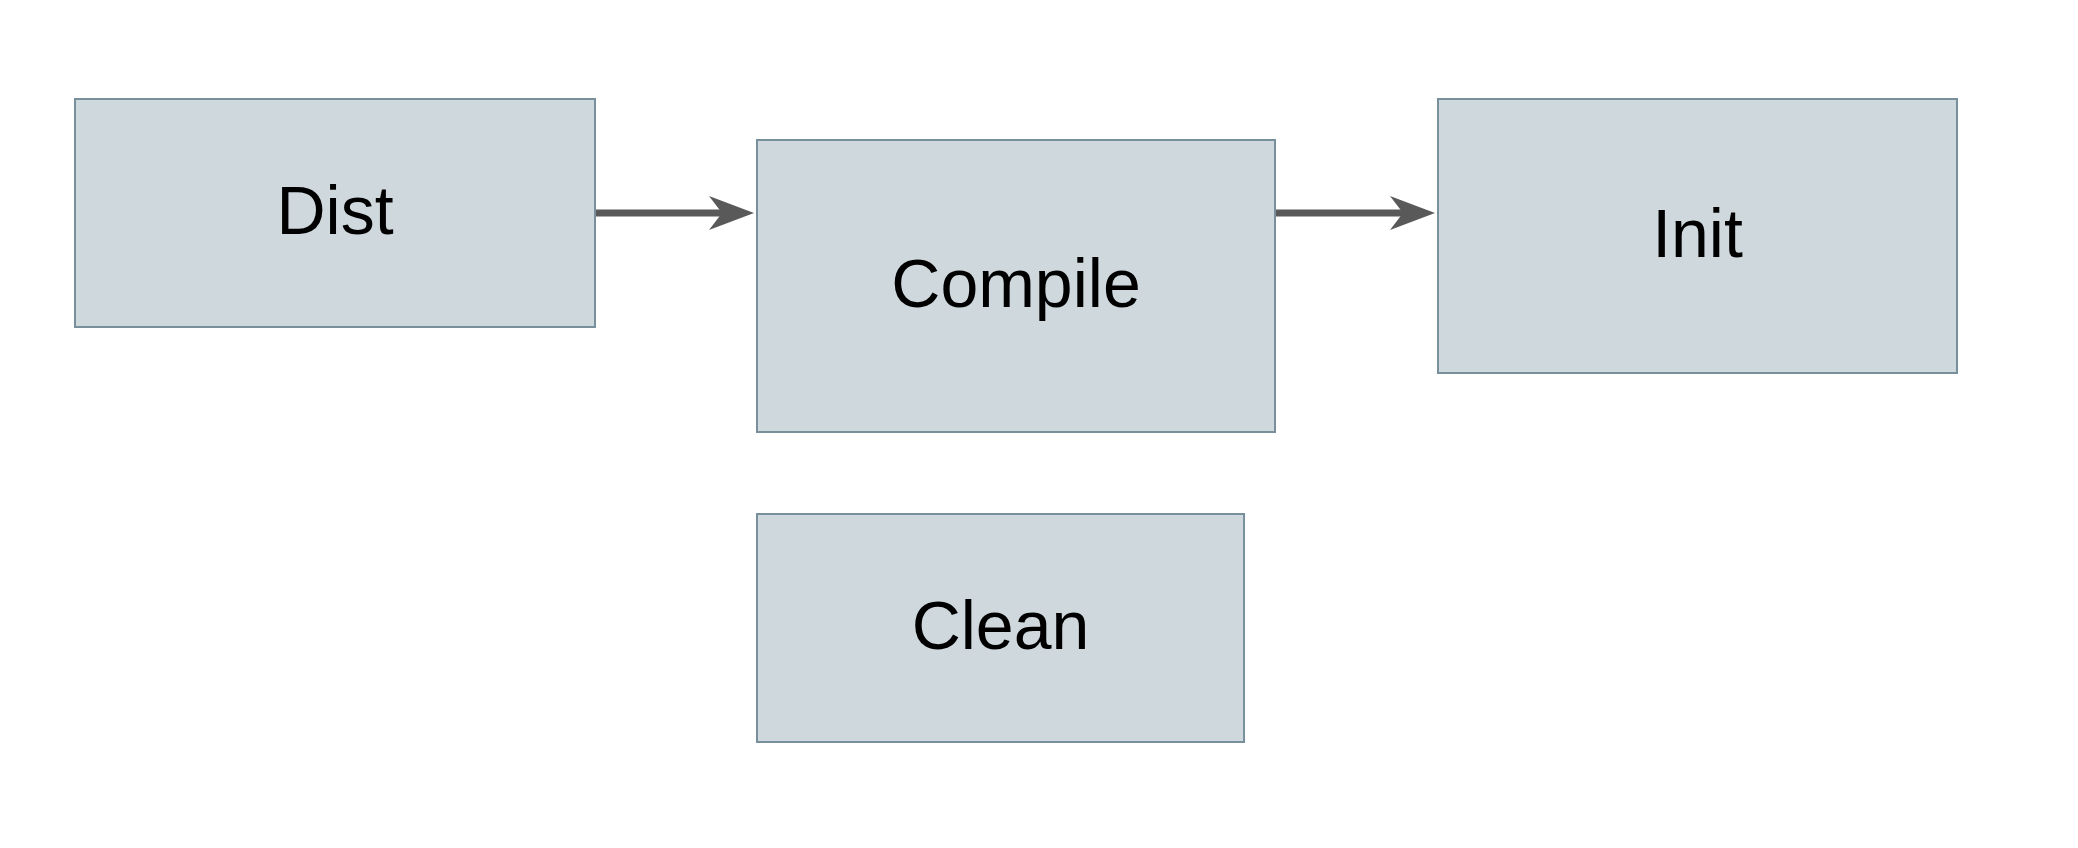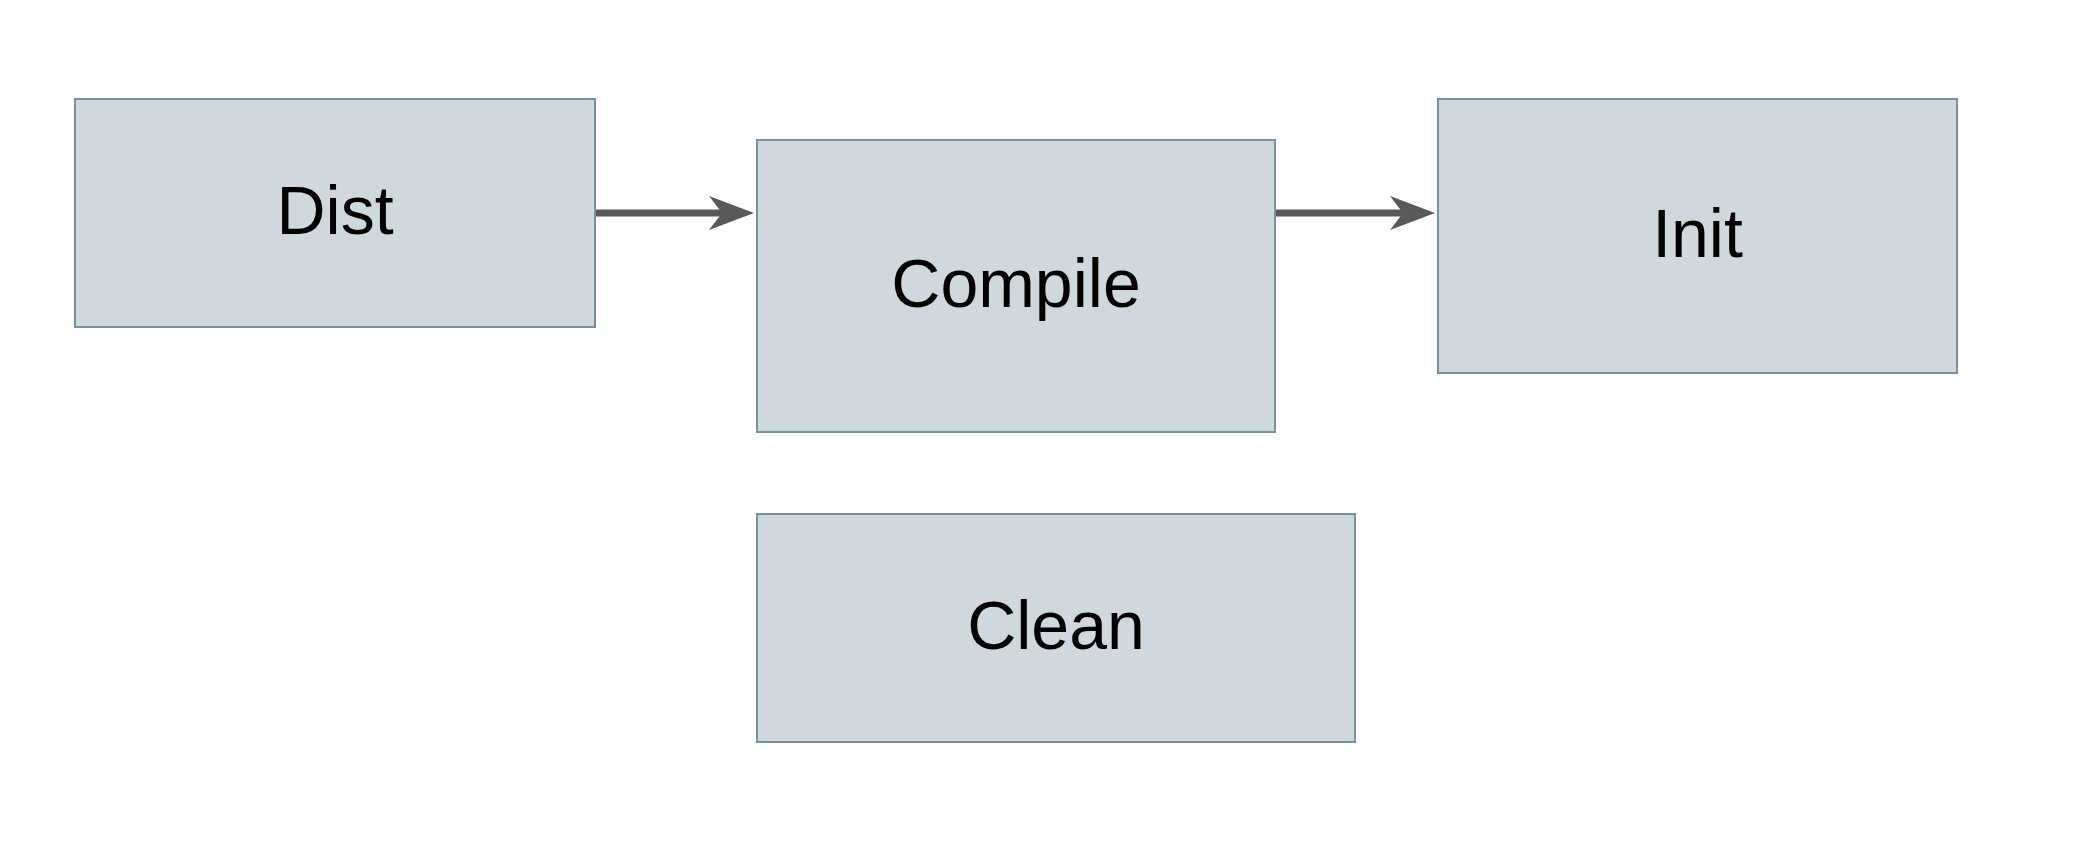--- a/index.html
+++ b/index.html
@@ -31,21 +31,21 @@
     font-size: 68px;
     font-weight: 400;
     line-height: 1;
     letter-spacing: 0px;
     white-space: nowrap;
     padding-bottom: 6px;
   }
   .node-dist    { left: 74px;   top: 98px;  width: 522px; height: 230px; }
   .node-compile { left: 756px;  top: 115px;  width: 520px; height: 294px; margin-top: 24px; }
   .node-init    { left: 1437px; top: 98px;  width: 521px; height: 276px; }
-  .node-clean   { left: 756px;  top: 513px; width: 600px; height: 230px; }
+  .node-clean   { left: 756px;  top: 513px; width: 489px; height: 230px; }
   .connector {
     position: absolute;
     top: 195px;
     height: 36px;
     display: block;
   }
   .connector-1 { left: 596px;  width: 158px; }
   .connector-2 { left: 1276px; width: 159px; }
   .connector line    { stroke: var(--arrow-color, #595959); }
   .connector polygon { fill:   var(--arrow-color, #595959); }

